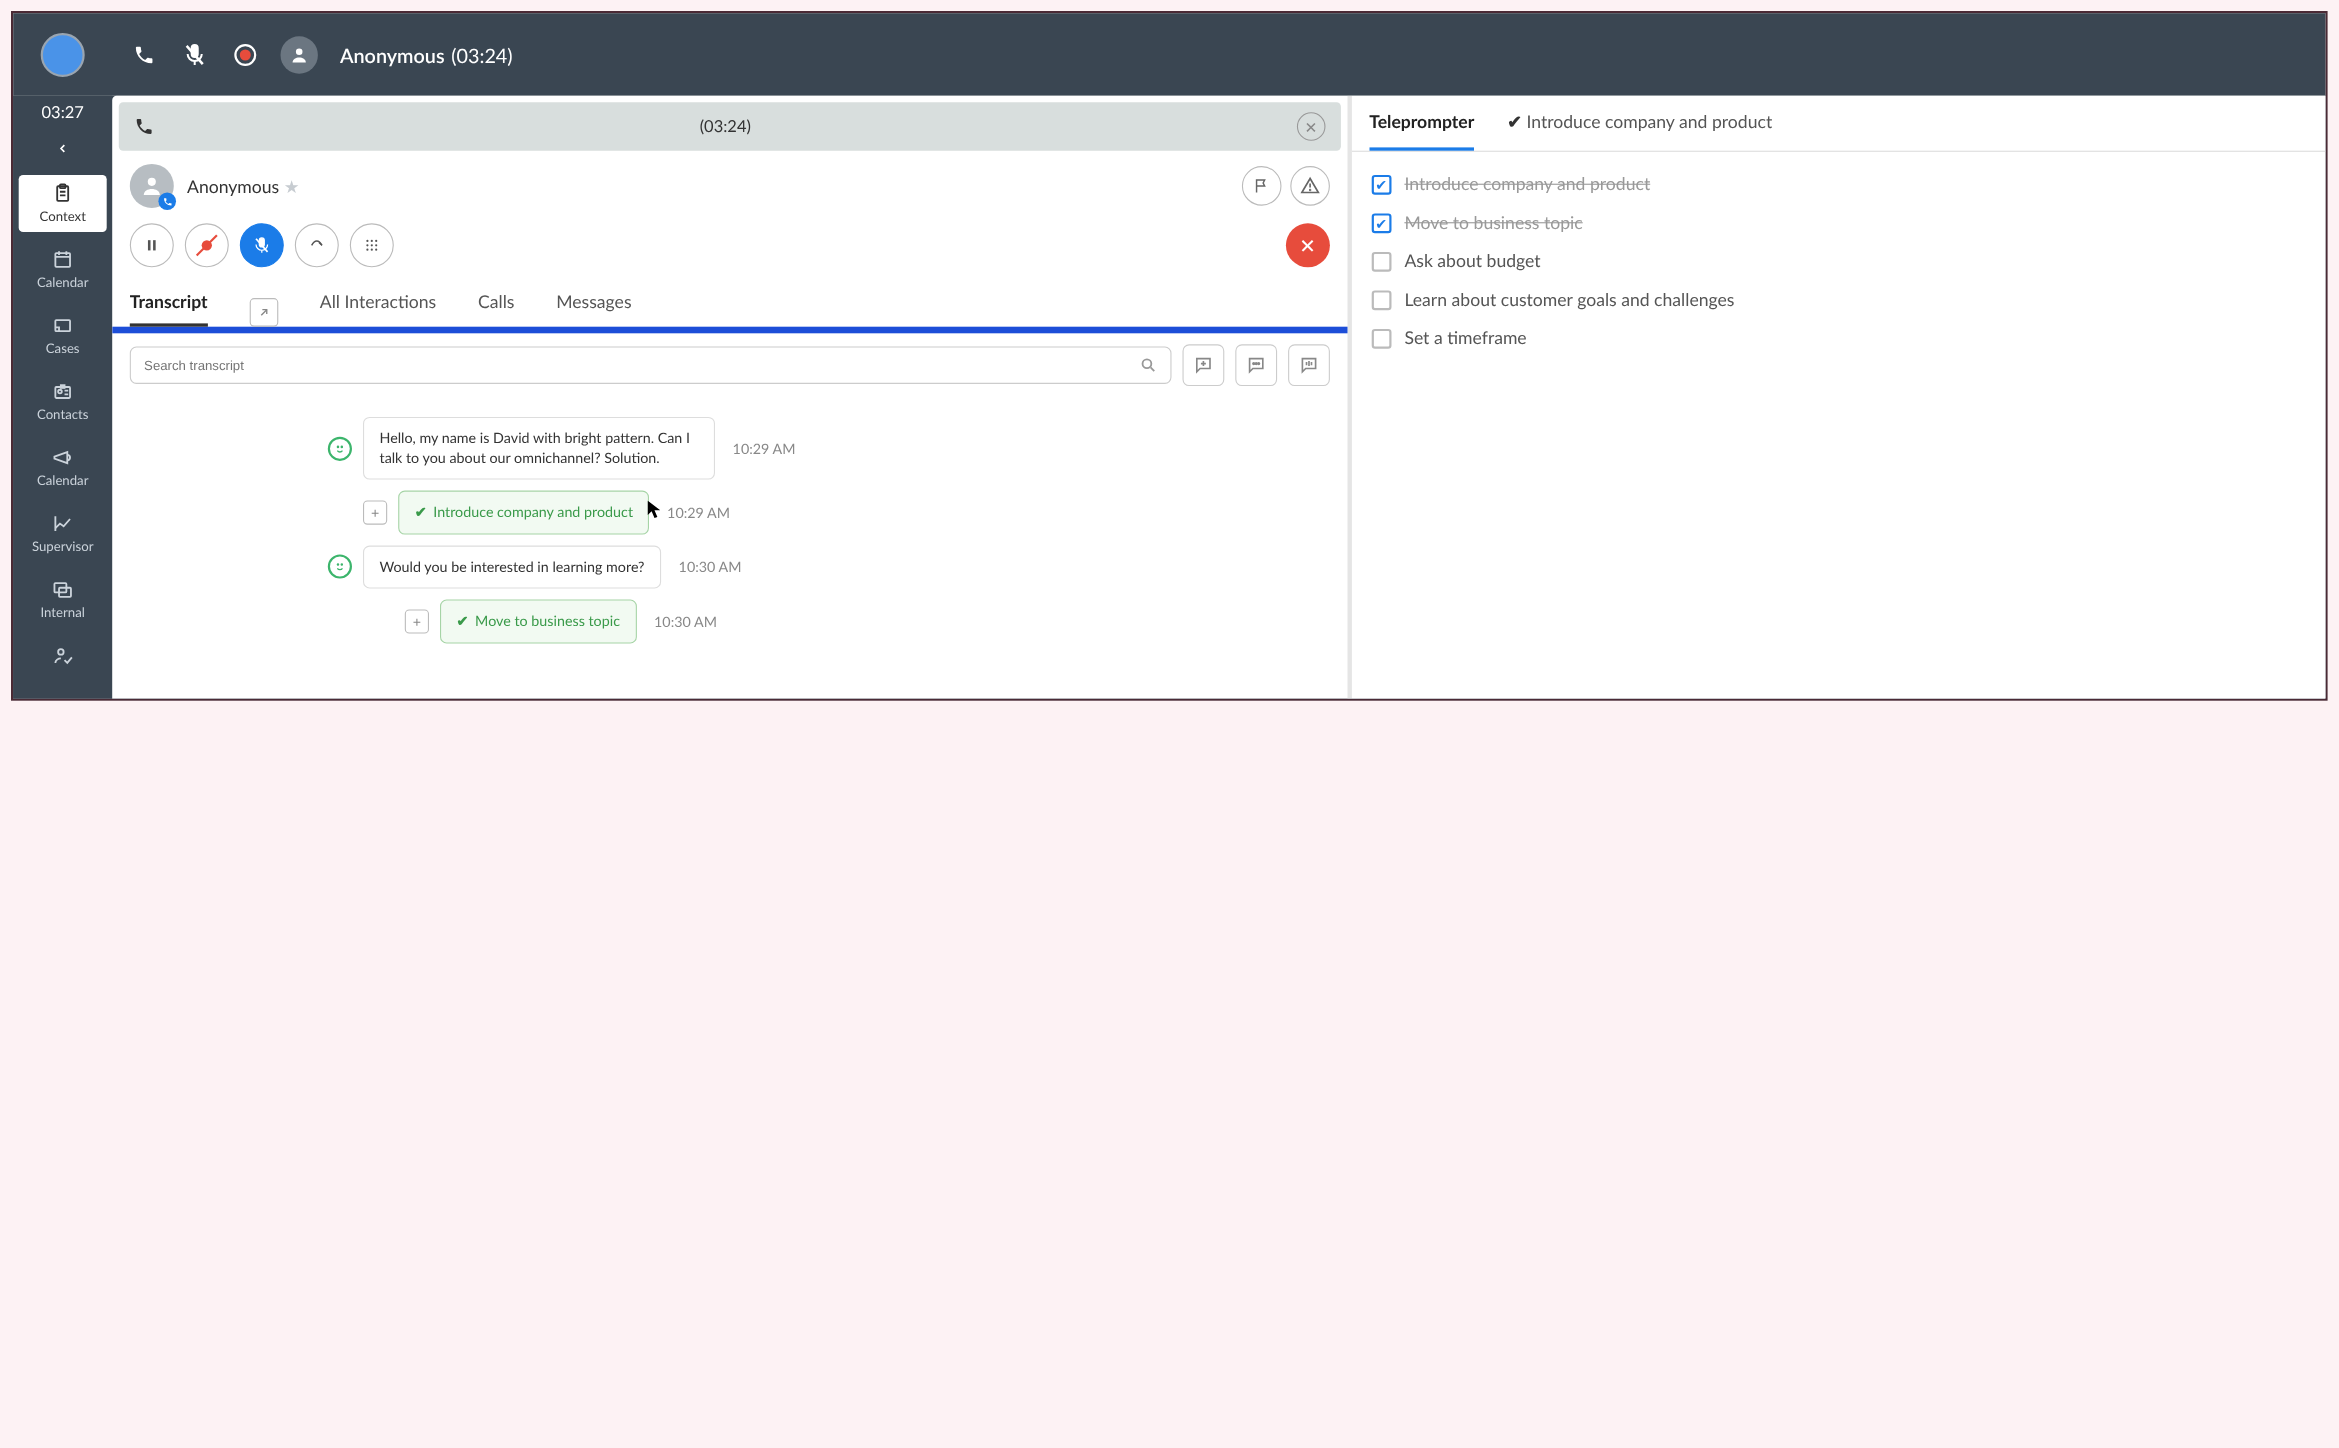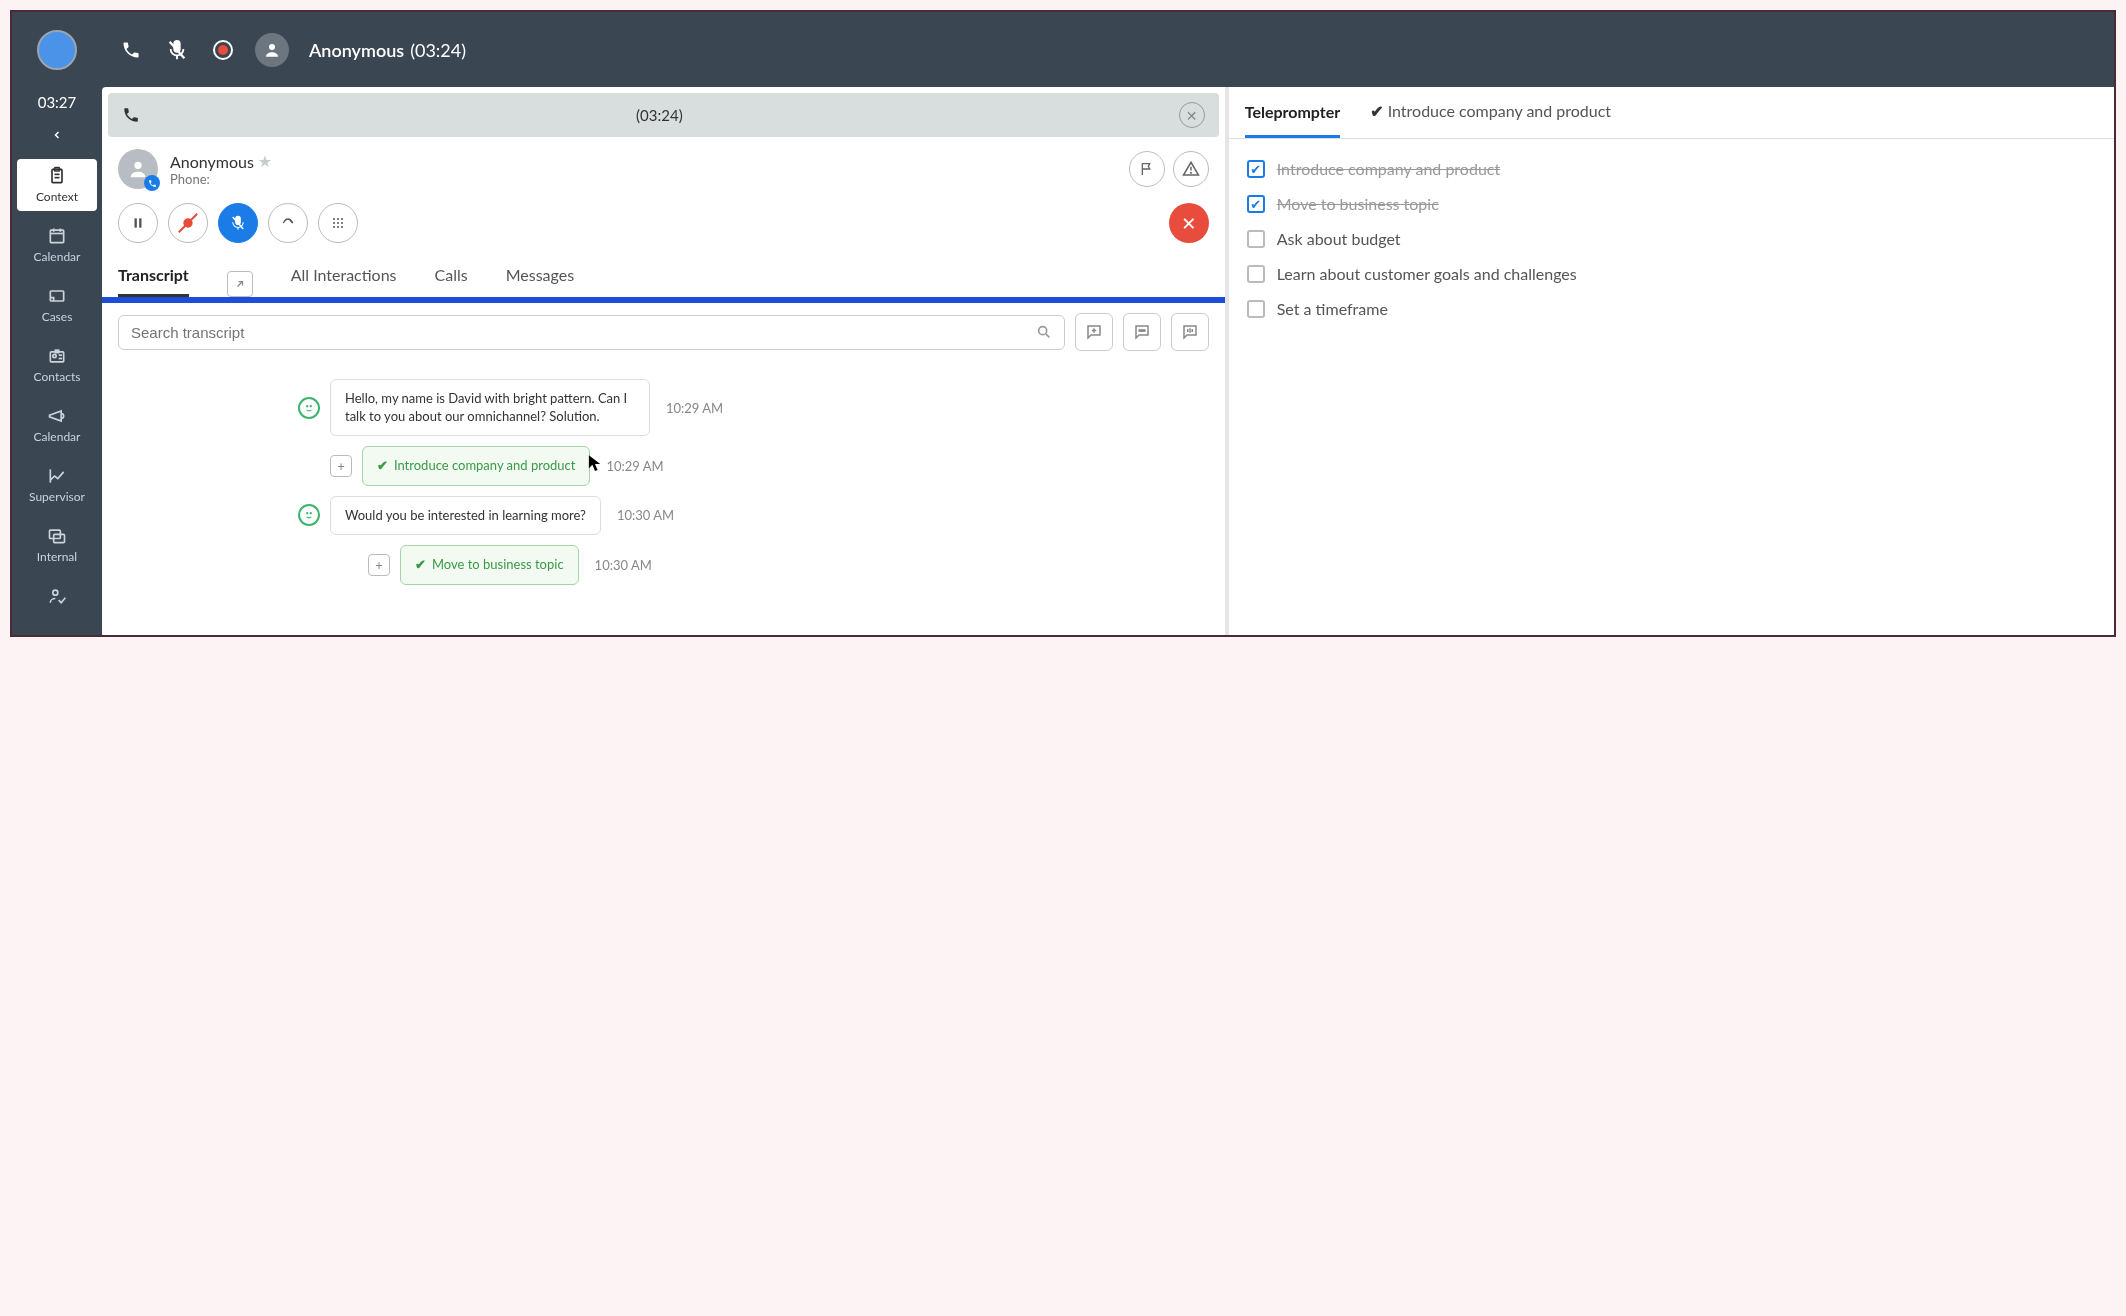--- a/index.html
+++ b/index.html
@@ -119,21 +119,21 @@
 .tab-expand {
   width:26px;height:26px;border:1.5px solid #bbb;border-radius:4px;
   display:flex;align-items:center;justify-content:center;color:#888;cursor:pointer;font-size:14px;
 }
 
 .search-row { display:flex; gap:10px; padding:10px 16px; align-items:center;}
 .search-box {
   flex:1; display:flex; align-items:center; border:1px solid #ccc; border-radius:6px;
   padding:8px 12px; color:#999;
 }
-.search-box input { border:none; outline:none; flex:1; font-size:15px; color:#333;}
+.search-box input { border:none; outline:none; flex:1; font-size:12px; color:#333;}
 .sq-btn {
   width:38px;height:38px;border:1px solid #ccc;border-radius:6px;background:#fff;
   display:flex;align-items:center;justify-content:center;color:#888;cursor:pointer;font-size:16px;
 }
 
 .transcript { padding:8px 16px 16px 16px; }
 .msg-row { display:flex; align-items:center; gap:10px; margin:10px 0;}
 .senti {
   width:22px;height:22px;border:2px solid #3cb56c;border-radius:50%;
   display:flex;align-items:center;justify-content:center;color:#3cb56c;font-size:12px;flex-shrink:0;
@@ -322,21 +322,20 @@
               <svg width="9" height="9" viewBox="0 0 24 24" fill="#fff">
                   <path d="M6.6 10.8c1.4 2.8 3.8 5.1 6.6 6.6l2.2-2.2c.3-.3.7-.4 1-.2 1.2.4 2.4.6 3.7.6.6 0 1 .4 1 1V20c0 .6-.4 1-1 1C10.6 21 3 13.4 3 4c0-.6.4-1 1-1h3.5c.6 0 1 .4 1 1 0 1.3.2 2.5.6 3.7.1.4 0 .8-.3 1l-2.2 2.1z"></path>
                 </svg>
             </div>
           </div>
           <div class="contact-info">
             <div class="contact-name">
               <span>Anonymous</span>
               <span class="star">★</span>
             </div>
-            <div class="contact-phone">Phone:</div>
           </div>
           <div class="flag-btns">
             <div class="round-btn">
               <svg width="16" height="16" viewBox="0 0 24 24" fill="none" stroke="#666" stroke-width="2">
                   <path d="M5 21V4h11l-2 4 2 4H5"></path>
                 </svg>
             </div>
             <div class="round-btn">
               <svg width="18" height="18" viewBox="0 0 24 24" fill="none" stroke="#666" stroke-width="2">
                   <path d="M12 3 2 20h20z"></path>

